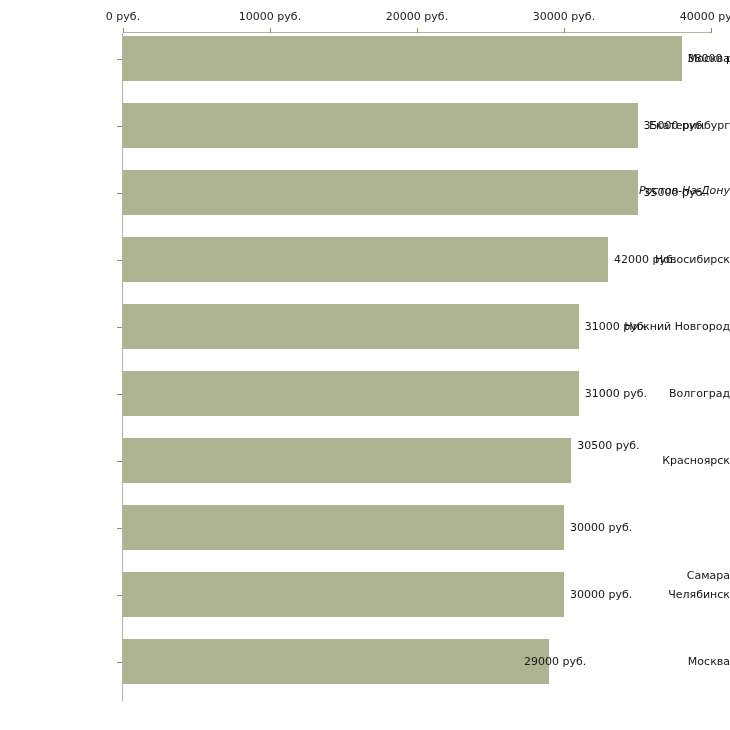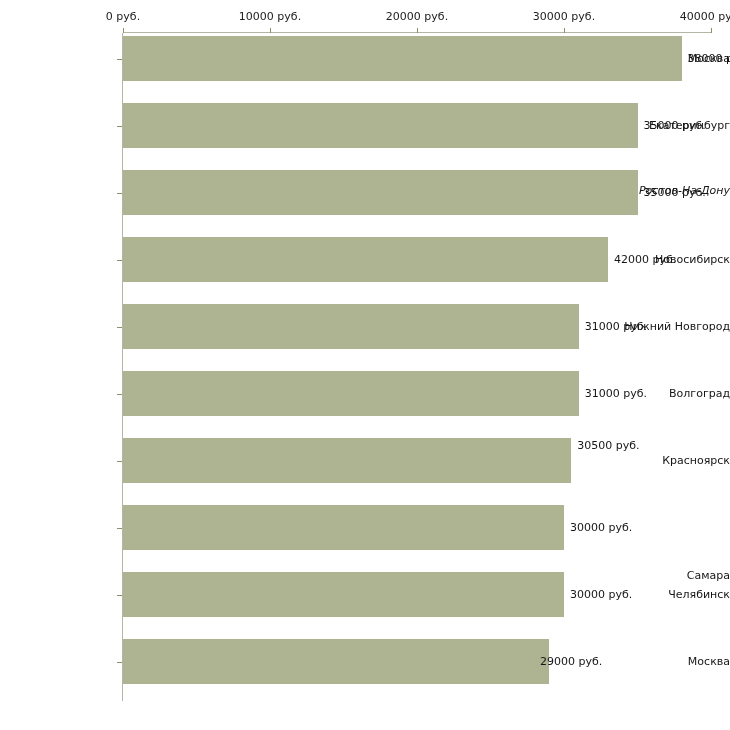--- a/index.html
+++ b/index.html
@@ -186,17 +186,17 @@
       <div class="bar-group" style="top: 0px;">
         <div class="cat-label" style="top: 588.5px;">Челябинск</div>
         <div class="ytick" style="top: 595px;"></div>
         <div class="bar" title="Челябинск: 30000 руб." style="top: 572px; width: 441px; height: 45px; background: rgb(174, 179, 146);"></div>
         <div class="value-label" style="left: 570px; top: 588.5px;">30000 руб.</div>
       </div>
       <div class="bar-group" style="top: 0px;">
         <div class="cat-label" style="top: 655.5px;">Москва</div>
         <div class="ytick" style="top: 662px;"></div>
         <div class="bar" title="Пермь: 29000 руб." style="top: 639px; width: 426.3px; height: 45px; background: rgb(174, 179, 146);"></div>
-        <div class="value-label" style="left: 540px; top: 655.5px; text-align: center;">29000 руб.</div>
+        <div class="value-label" style="left: 524px; top: 655.5px; text-align: center;">29000 руб.</div>
       </div>
     </div>
 
 </div>
 
 </body></html>

